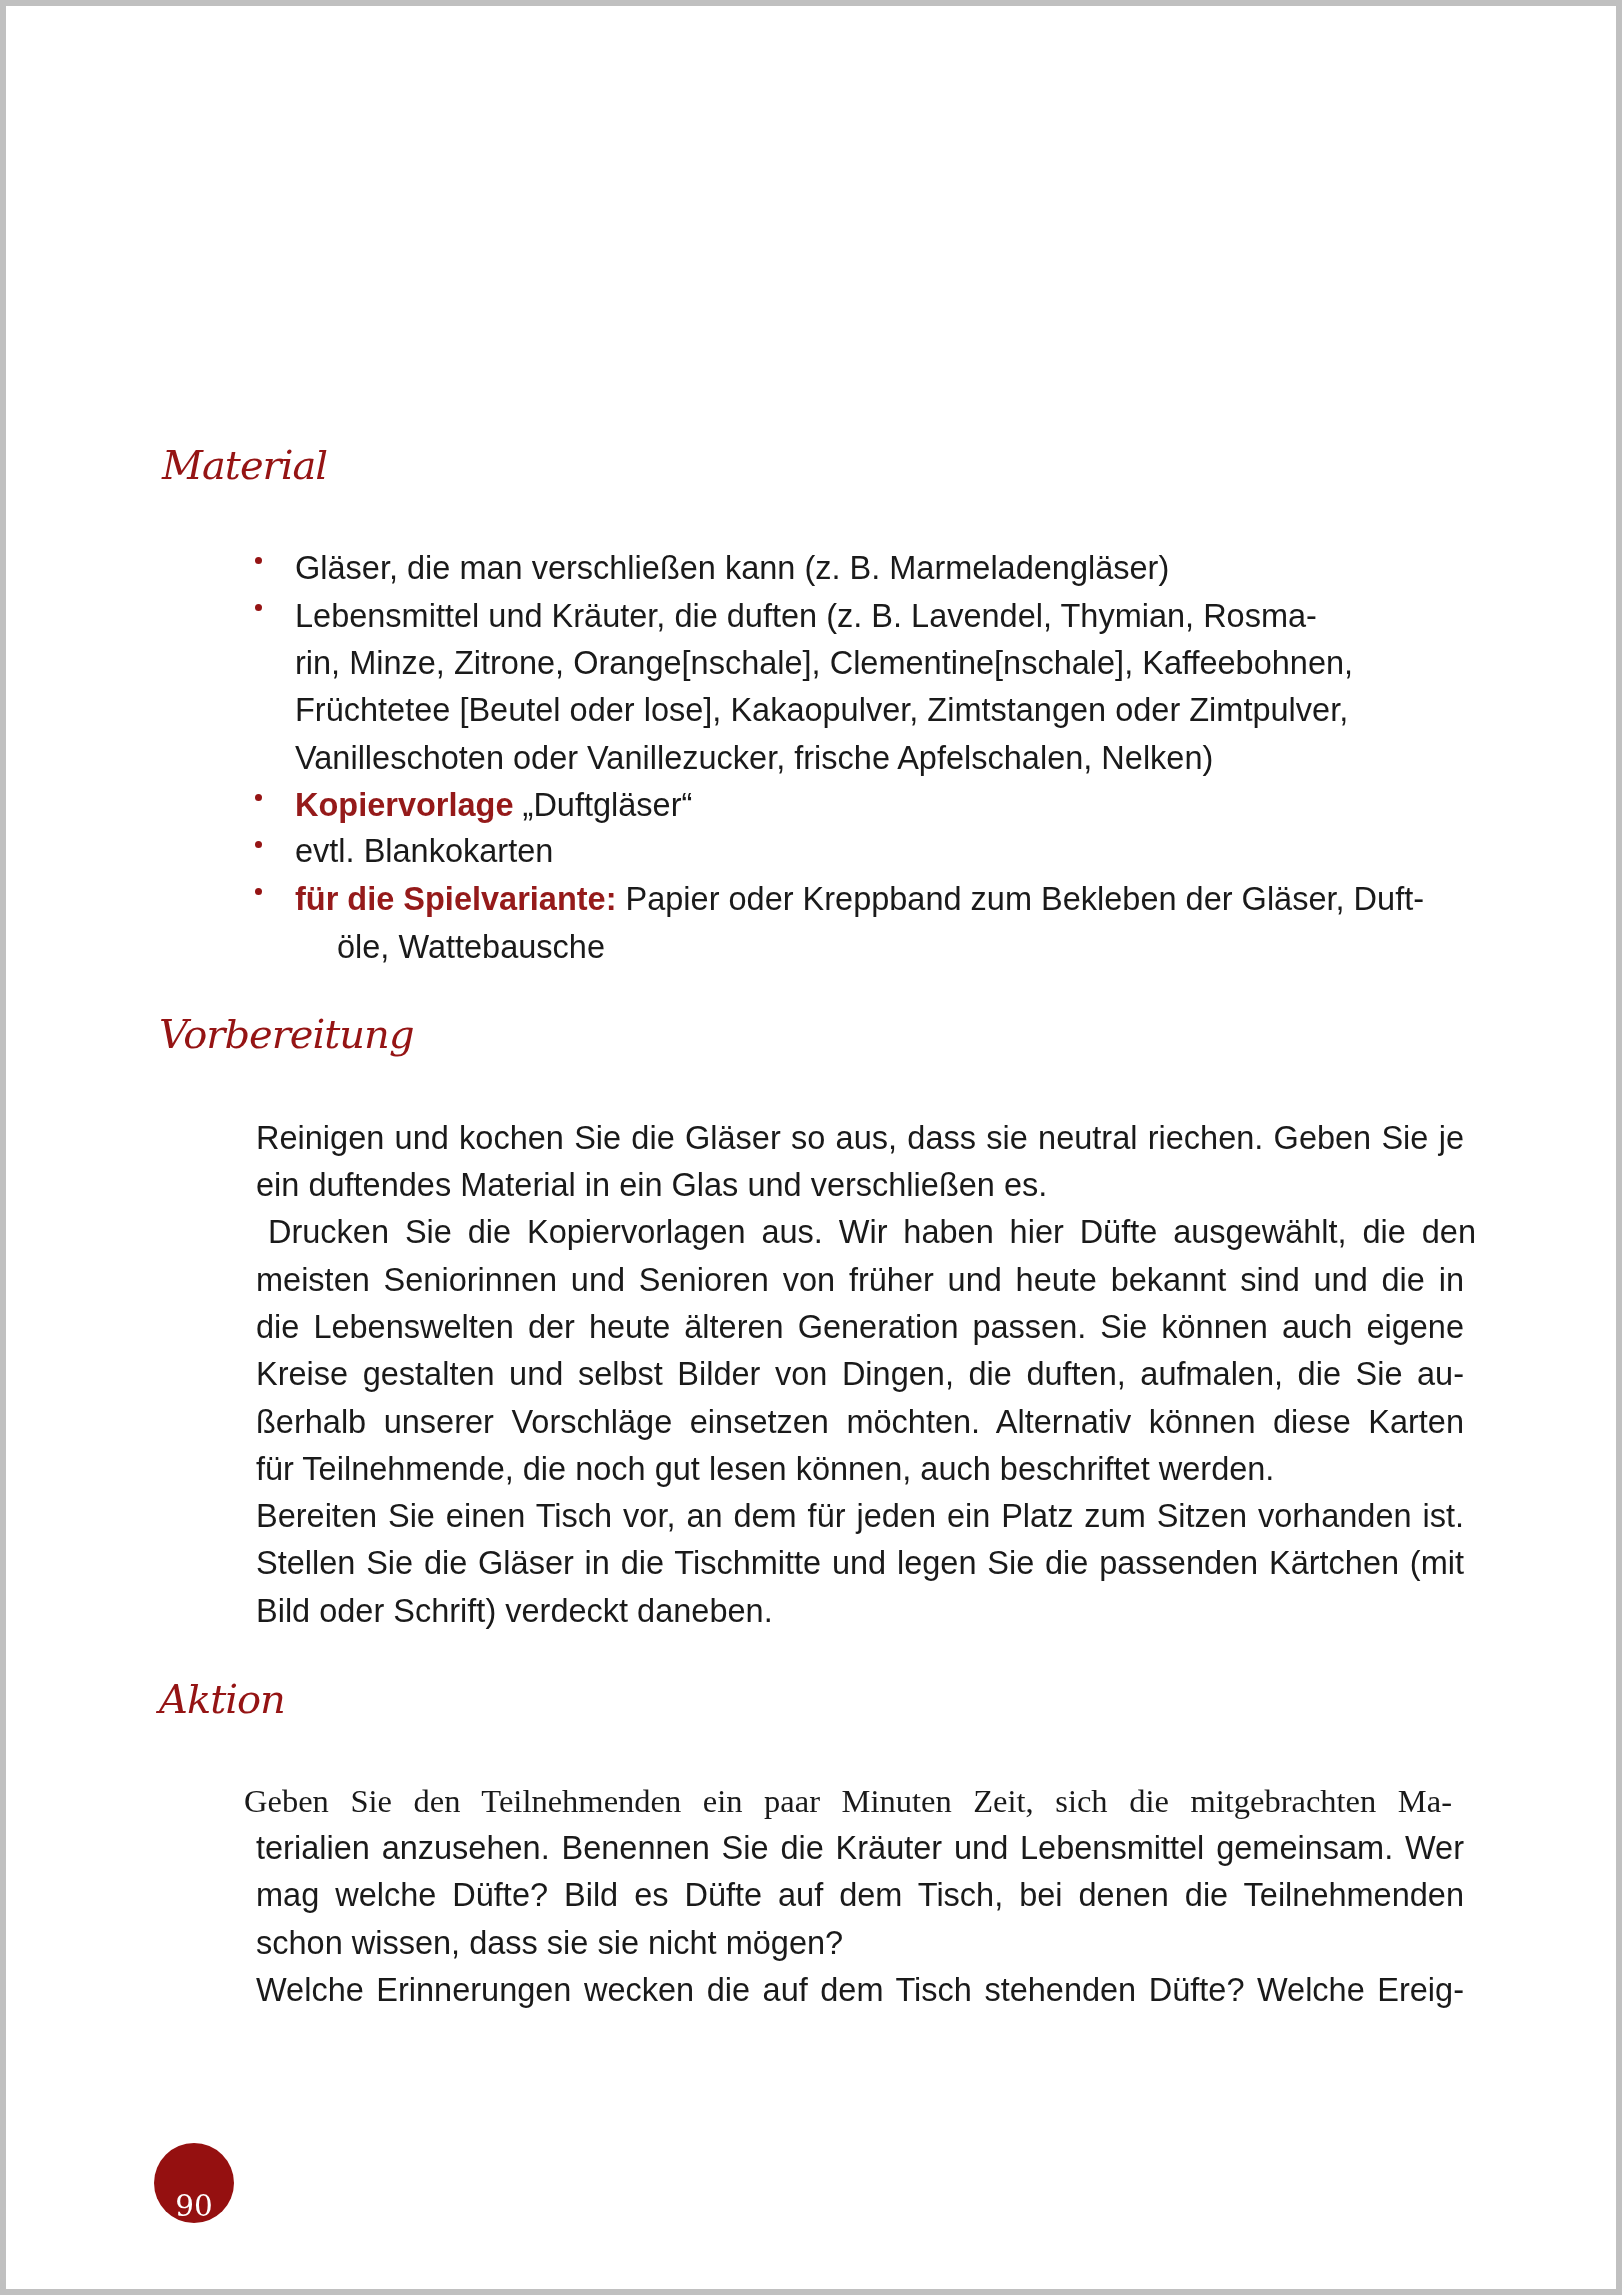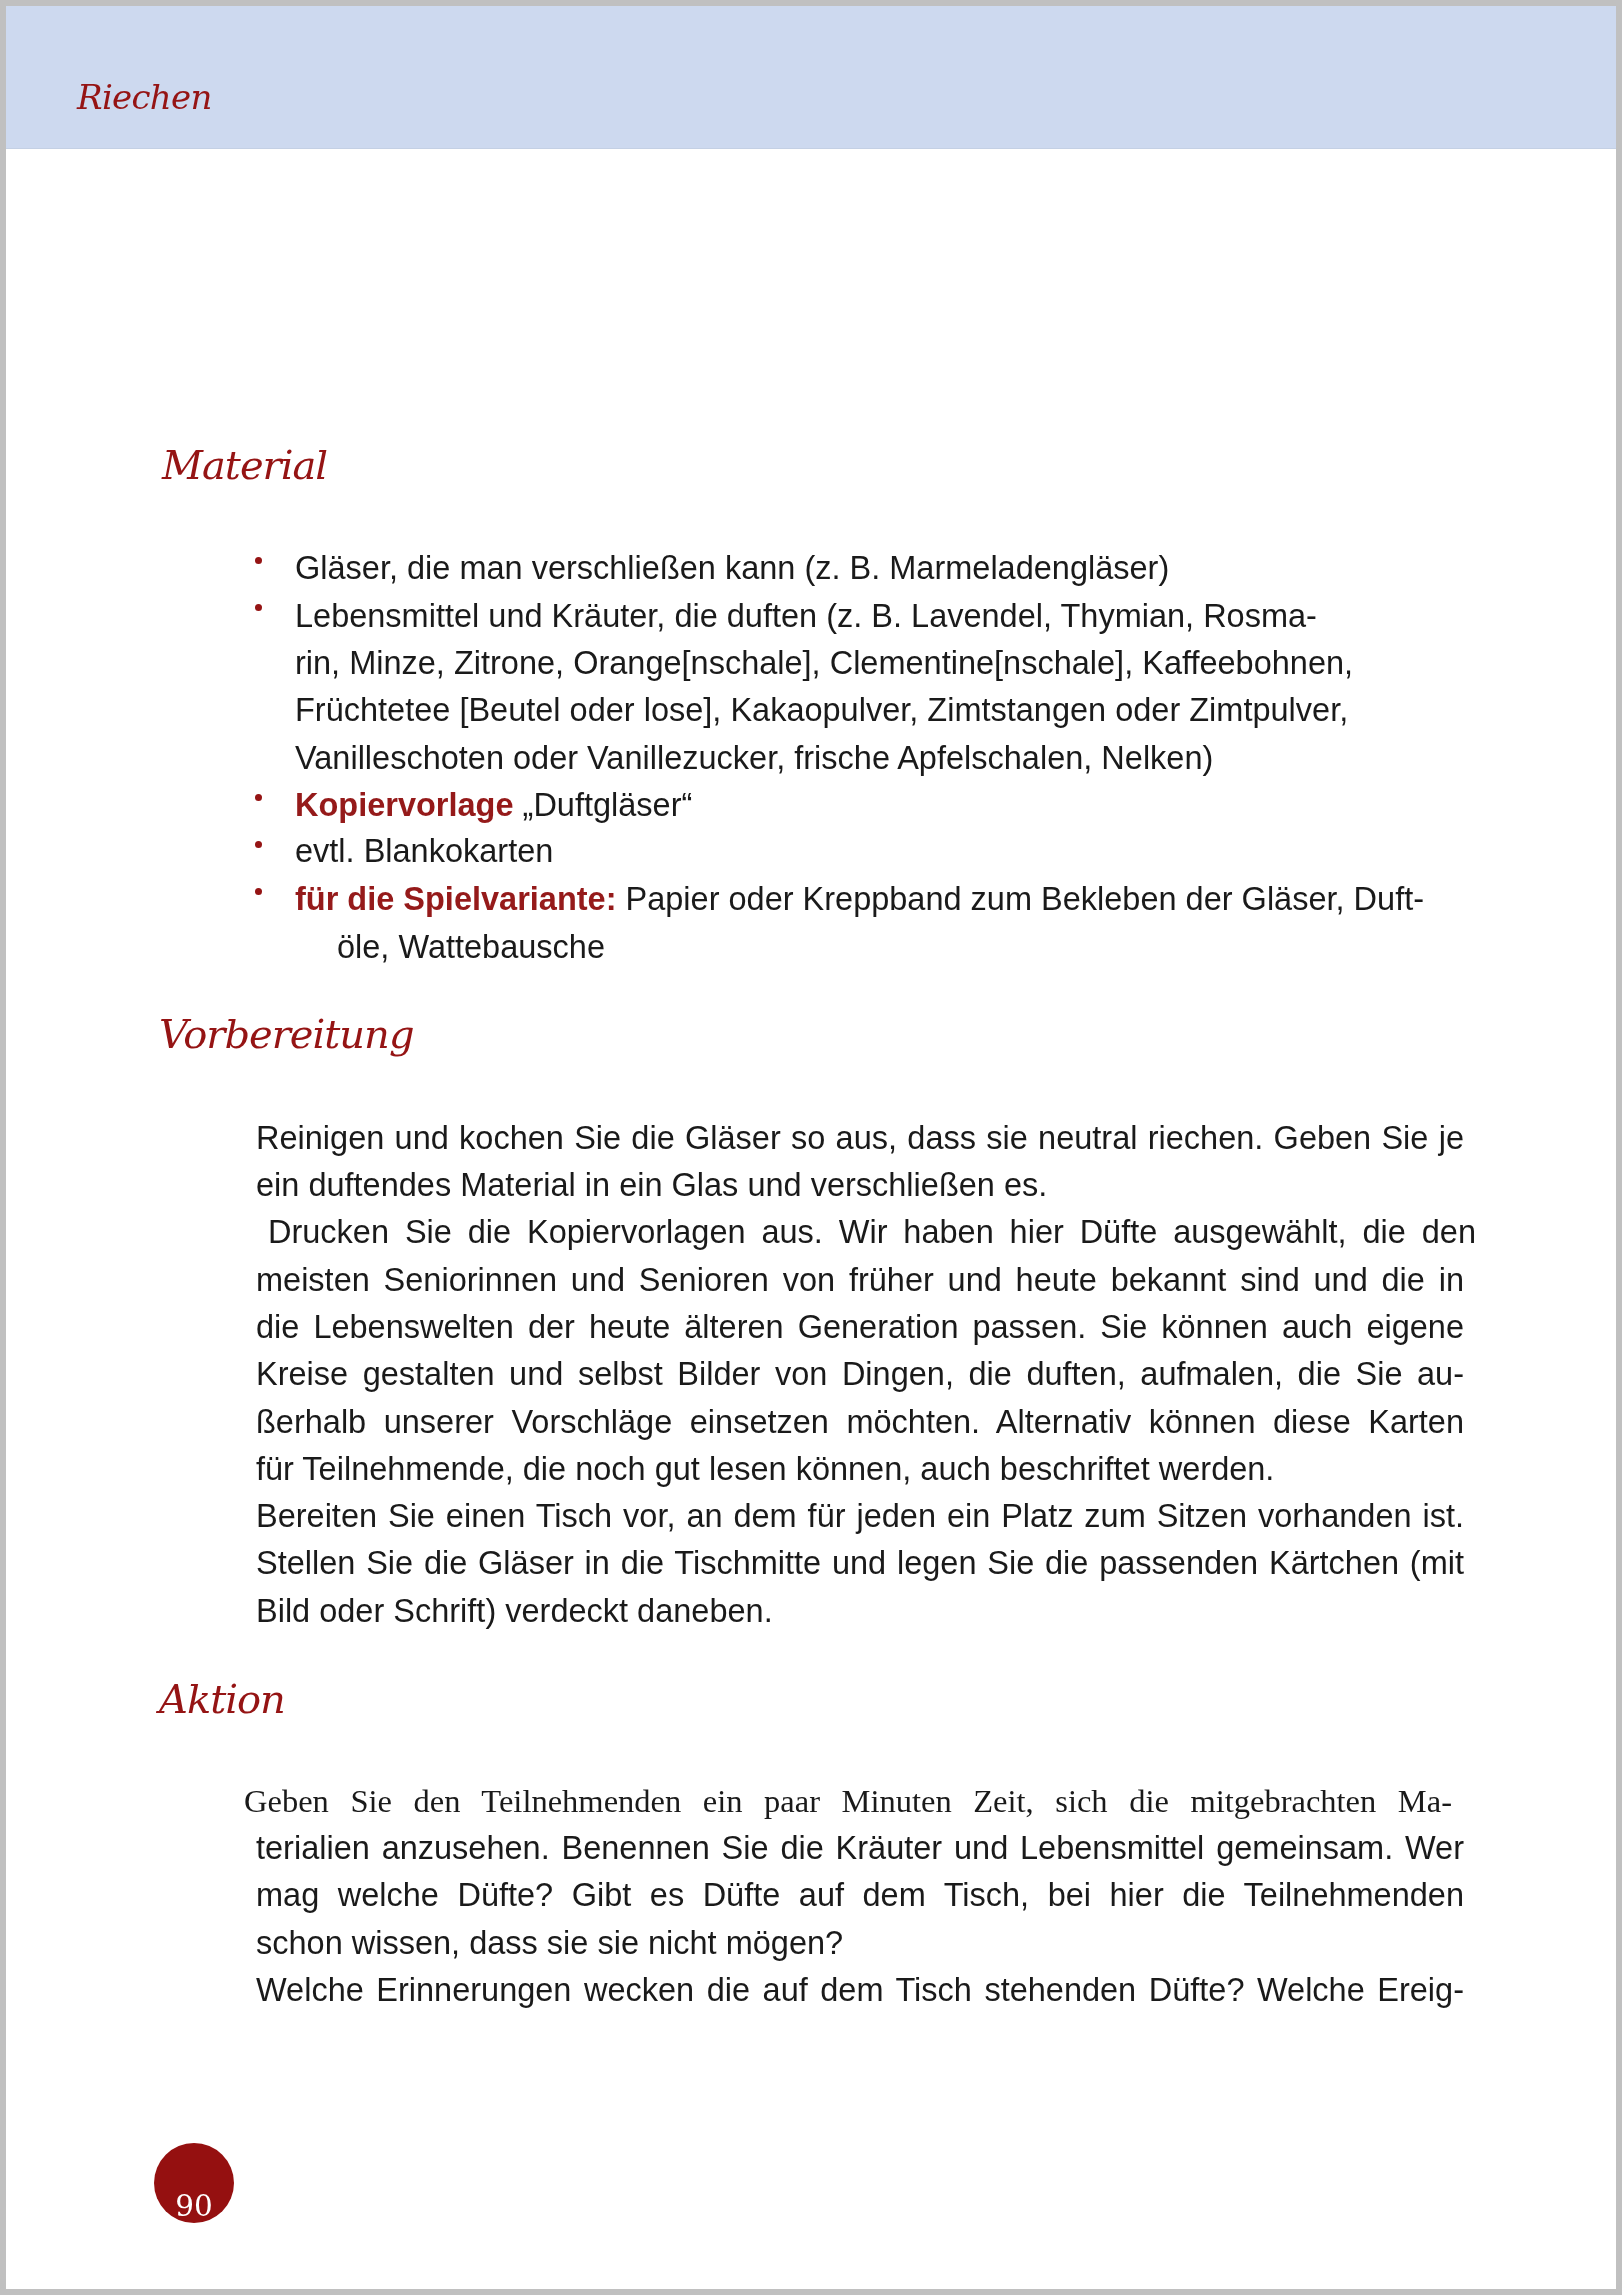--- a/index.html
+++ b/index.html
@@ -81,23 +81,20 @@
     font-family: "DejaVu Serif", serif;
     font-size: 29.5px;
     display: flex; align-items: flex-end; justify-content: center;
   }
 </style>
 </head>
 <body>
 
 <div class="page">
 
-  <div class="header-band">
-    <span class="running-head">Riechen</span>
-  </div>
 
 
   <h2 class="script h2" style="left:156px;top:439px;margin:0;font-weight:normal;">Material</h2>
 
   <div>
 
     <span class="bullet" style="left:249px;top:551px;"></span>
     <span class="line" style="left:289px;top:546px;">Gläser, die man verschließen kann (z. B. Marmeladengläser)</span>
 
     <span class="bullet" style="left:249px;top:598px;"></span>
@@ -135,21 +132,21 @@
     <div class="line just" style="left:250px;top:1494px;width:1208px;">Bereiten Sie einen Tisch vor, an dem für jeden ein Platz zum Sitzen vorhanden ist.</div>
     <div class="line just" style="left:250px;top:1541px;width:1208px;">Stellen Sie die Gläser in die Tischmitte und legen Sie die passenden Kärtchen (mit</div>
     <div class="line" style="left:250px;top:1589px;">Bild oder Schrift) verdeckt daneben.</div>
   </div>
 
   <h2 class="script h2" style="left:153px;top:1673px;margin:0;font-weight:normal;">Aktion</h2>
 
   <div>
     <div class="line just" style="left:238px;top:1779px;width:1208px;font-family:Liberation Serif, serif;">Geben Sie den Teilnehmenden ein paar Minuten Zeit, sich die mitgebrachten Ma-</div>
     <div class="line just" style="left:250px;top:1826px;width:1208px;">terialien anzusehen. Benennen Sie die Kräuter und Lebensmittel gemeinsam. Wer</div>
-    <div class="line just" style="left:250px;top:1873px;width:1208px;">mag welche Düfte? Gibt es Düfte auf dem Tisch, bei hier die Teilnehmenden</div>
+    <div class="line just" style="left:250px;top:1873px;width:1208px;">mag welche Düfte? Bild es Düfte auf dem Tisch, bei denen die Teilnehmenden</div>
     <div class="line" style="left:250px;top:1921px;">schon wissen, dass sie sie nicht mögen?</div>
     <div class="line just" style="left:250px;top:1968px;width:1208px;">Welche Erinnerungen wecken die auf dem Tisch stehenden Düfte? Welche Ereig-</div>
   </div>
 
   <div class="page-badge">
     <span>90</span>
   </div>
 
 </div>
 

